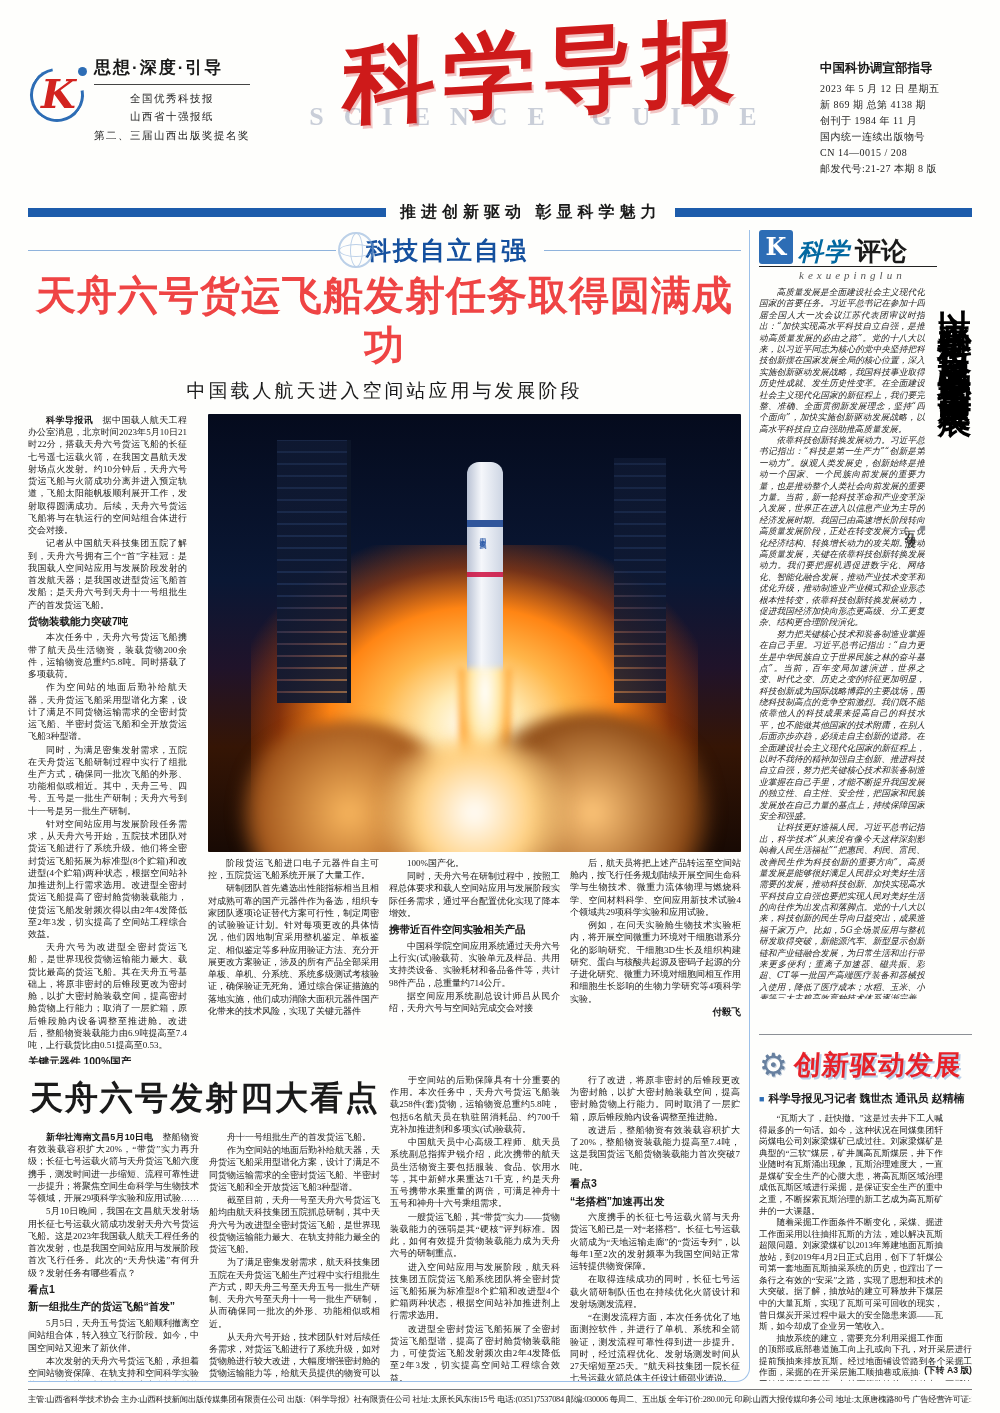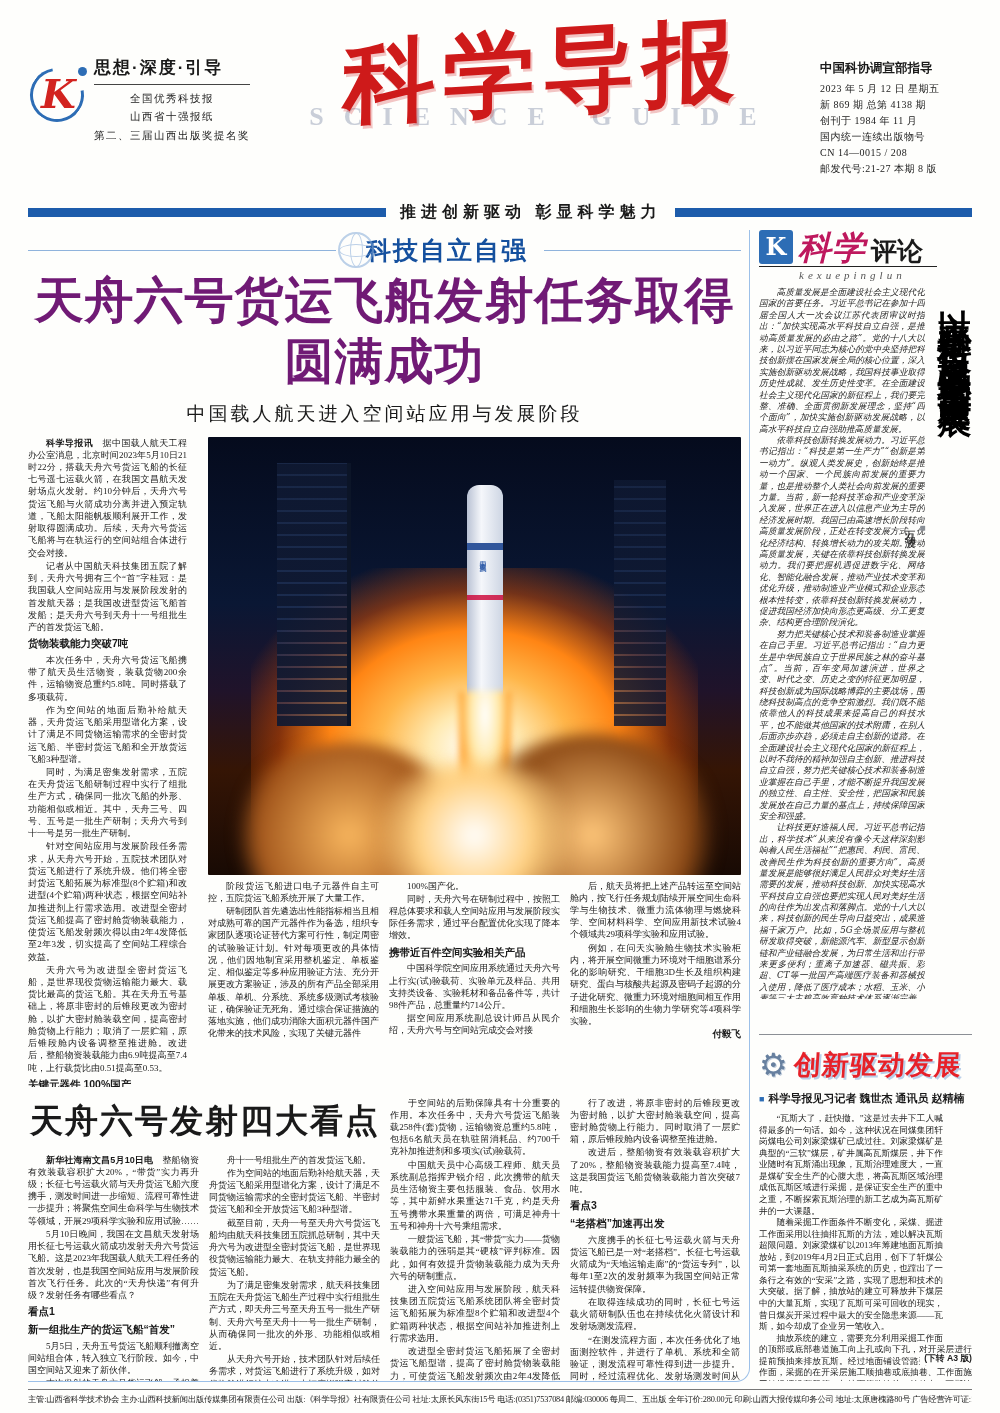--- a/index.html
+++ b/index.html
@@ -51,22 +51,22 @@
   .badge-row .line.r { flex:1; }
   .badge { position:relative; padding:0 16px 0 30px; font-family:"Liberation Sans","DejaVu Sans",sans-serif;
            font-weight:900; font-size:25px; color:#15509e; letter-spacing:2px; white-space:nowrap; }
   .globe { position:absolute; left:2px; top:-2px; width:36px; height:36px; border:2px solid #86abd8;
            border-radius:50%; opacity:.55; }
   .globe::before { content:""; position:absolute; left:-1px; top:10px; width:32px; height:11px;
                    border:1px solid #86abd8; border-radius:50%; }
   .globe::after { content:""; position:absolute; left:10px; top:-1px; width:11px; height:32px;
                   border:1px solid #86abd8; border-radius:50%; }
 
-  .headline1 { font-family:"Liberation Sans","DejaVu Sans",sans-serif; font-weight:900; font-size:49px;
-               text-align:center; letter-spacing:1px; line-height:1.25; color:#701a75; }
+  .headline1 { font-family:"Liberation Sans","DejaVu Sans",sans-serif; font-weight:900; font-size:40px;
+               text-align:center; letter-spacing:1px; line-height:1.25; color:#ef4444; }
   .subhead1 { text-align:center; font-size:19px; letter-spacing:3px; margin:8px 0 10px 0;
               font-family:"Liberation Sans","DejaVu Sans",sans-serif; }
 
   
   .cols p { font-size:9px; line-height:1.36; text-align:justify; text-indent:2em; margin-bottom:1px; }
   .cols p.sub { font-family:"Liberation Sans","DejaVu Sans",sans-serif; font-weight:bold; font-size:10.5px;
                 text-indent:0; margin:4px 0 3px 0; line-height:1.3; }
   .cols p.author { text-align:right; font-family:"Liberation Sans","DejaVu Sans",sans-serif;
                    font-weight:bold; text-indent:0; font-size:9.5px; }
   .cols p b { font-family:"Liberation Sans","DejaVu Sans",sans-serif; }
@@ -107,22 +107,22 @@
   .a2-cols12 { display:flex; gap:10px; height:302px; overflow:hidden; }
   .a2-cols12 .col { width:171px; overflow:hidden; }
   .a2-col3, .a2-col4 { width:170px; height:360px; overflow:hidden; position:relative; }
 
   
   .commentary { position:relative; height:798px; }
   .cm-brand { display:flex; align-items:flex-end; gap:5px; border-bottom:1.5px solid #222;
               padding-bottom:2px; width:178px; }
   .cm-k { width:34px; height:34px; background:#2d6db5; color:#fff; font-family:"DejaVu Serif",serif;
           font-weight:bold; font-size:24px; text-align:center; line-height:34px; border-radius:3px; flex:none; }
-  .cm-red { font-family:"DejaVu Serif",serif; font-style:italic; font-weight:bold; font-size:33px;
-            color:#be185d; letter-spacing:1px; line-height:1; }
+  .cm-red { font-family:"DejaVu Serif",serif; font-style:italic; font-weight:bold; font-size:25px;
+            color:#0369a1; letter-spacing:1px; line-height:1; }
   .cm-black { font-family:"Liberation Sans","DejaVu Sans",sans-serif; font-weight:900; font-size:26px; line-height:1; }
   .cm-pinyin { font-family:"Liberation Serif",serif; font-style:italic; font-size:11px; color:#555;
                letter-spacing:4px; margin:2px 0 6px 40px; }
   .cm-text { width:166px; height:712px; overflow:hidden; }
   .cm-text p { font-family:"DejaVu Serif",serif; font-style:italic; font-size:8.7px; line-height:1.31;
                text-align:justify; text-indent:2em; color:#1e1e1e; }
   .cm-vhead { position:absolute; right:0; top:52px; writing-mode:vertical-rl; text-orientation:upright;
               font-family:"Liberation Sans","DejaVu Sans",sans-serif; font-weight:900; font-size:34px;
               letter-spacing:6px; line-height:1; color:#000; height:740px; }
   .cm-author { position:absolute; right:44px; top:292px; writing-mode:vertical-rl; text-orientation:upright;
@@ -135,21 +135,21 @@
   .inno-title { font-family:"Liberation Sans","DejaVu Sans",sans-serif; font-weight:900; font-size:27px;
                 color:#e62129; letter-spacing:1px; text-shadow:2px 2px 0 #b9cfe9; transform:skewX(-4deg); white-space:nowrap; }
   .inno-byline { font-family:"Liberation Sans","DejaVu Sans",sans-serif; font-weight:bold; font-size:11px;
                  margin:4px 0 7px 0; white-space:nowrap; }
   .inno-byline .sq { color:#2d6db5; font-size:9px; margin-right:4px; }
   .inno-text { position:relative; height:268px; overflow:hidden; }
   .inno-text p { font-size:8.7px; line-height:1.33; text-align:justify; text-indent:2em; }
   .inno-vhead { float:right; writing-mode:vertical-rl; text-orientation:upright;
                 font-family:"Liberation Sans","DejaVu Sans",sans-serif; font-weight:900; font-size:21px;
                 letter-spacing:1px; line-height:1.1; height:278px; margin:-52px 0 4px 6px; }
-  .inno-cont { position:absolute; right:0; bottom:16px; background:#fefefc; font-weight:bold; font-size:8.7px;
+  .inno-cont { position:absolute; right:0; bottom:4px; background:#fefefc; font-weight:bold; font-size:8.7px;
                font-family:"Liberation Sans","DejaVu Sans",sans-serif; padding-left:4px; }
 
   
   .page-footer { position:absolute; left:28px; right:28px; bottom:8px; border-top:1px solid #777;
                  padding-top:4px; font-size:8.3px; letter-spacing:-.2px; white-space:nowrap; overflow:hidden; color:#222; }
 </style>
 </head>
 <body>
 
 <div class="page">

